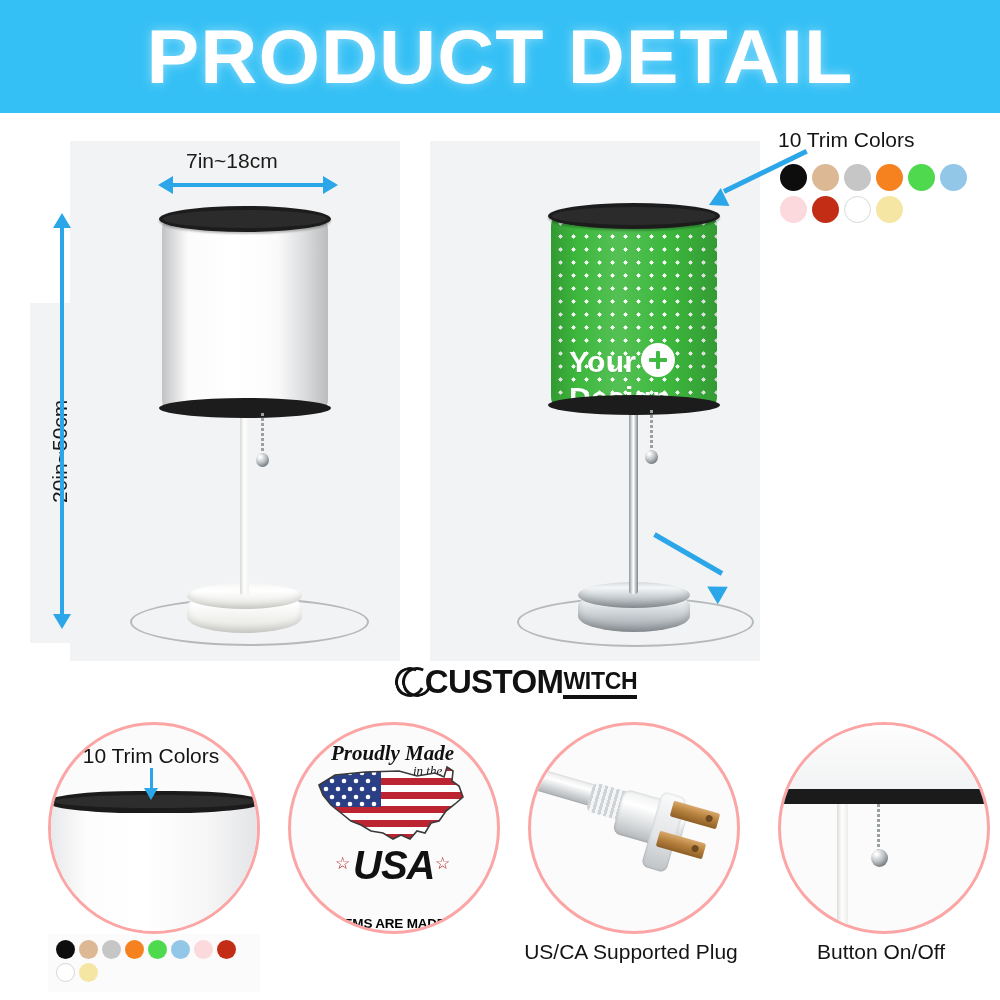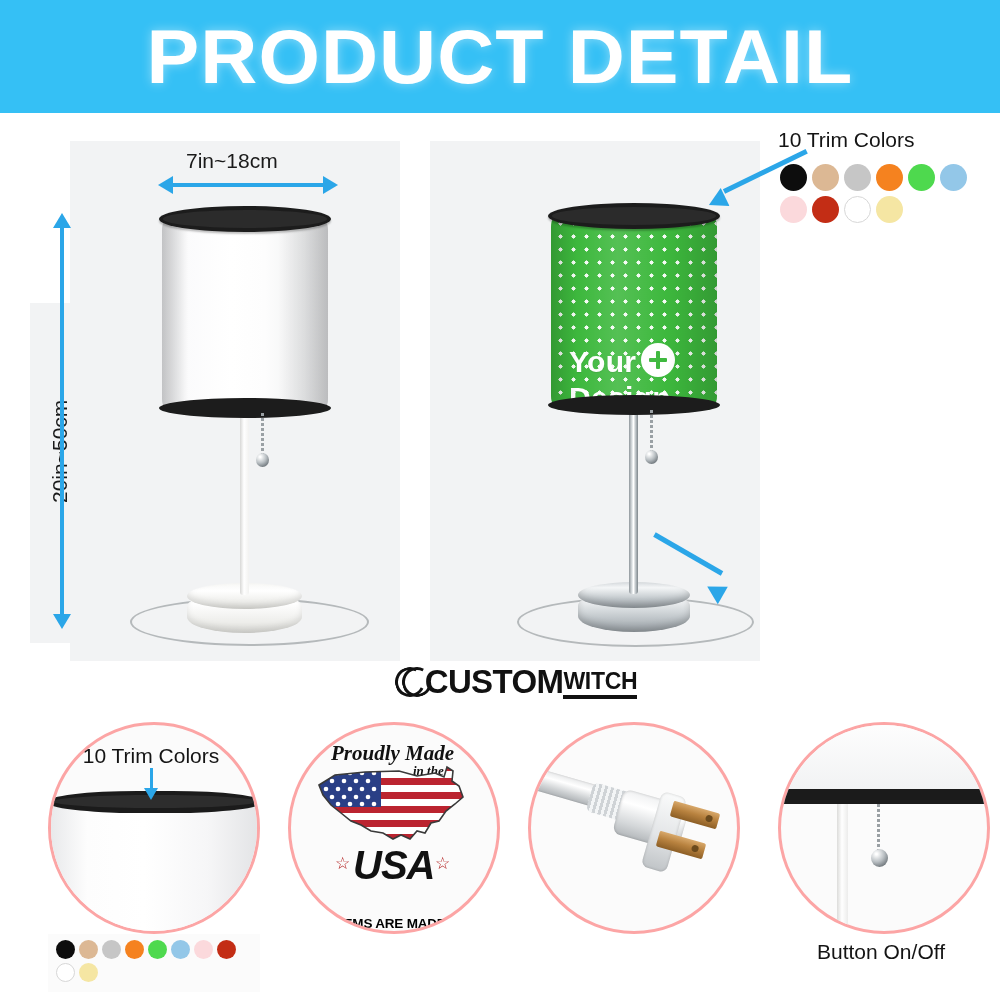--- a/index.html
+++ b/index.html
@@ -97,21 +97,21 @@
       border-bottom:4px solid #111;padding-bottom:1px;vertical-align:3px;}
 
   
   .feature{position:absolute;}
   .circle{position:absolute;border-radius:50%;border:3px solid #fca5a5;background:#fbfbfb;overflow:hidden;}
   .feature-label{position:absolute;font-size:21px;color:#141414;white-space:nowrap;text-align:center;}
 
   
   .usa-top{position:absolute;font-family:"Liberation Serif","DejaVu Serif",serif;font-weight:bold;
       font-style:italic;font-size:21px;color:#111;}
-  .usa-in{position:absolute;font-family:"Liberation Serif","DejaVu Serif",serif;font-weight:bold;
+  .usa-in{position:absolute;font-family:"Liberation Serif","DejaVu Serif",serif;font-weight:normal;
       font-style:italic;font-size:13px;color:#111;}
   .usa-big{position:absolute;font-size:40px;font-weight:bold;font-style:italic;color:#111;letter-spacing:-1px;}
   .usa-small{position:absolute;font-size:13.5px;font-weight:bold;color:#000000;letter-spacing:-.2px;margin-top:29px;}
   .usa-star{position:absolute;color:#b32020;font-size:17px;}
   .us-map{position:absolute;}
 
   
   .plug-cord{position:absolute;border-radius:7px;
       background:linear-gradient(180deg,#e8e9ea,#ffffff 30%,#cfd2d4 70%,#aeb2b5);
       box-shadow:inset 0 0 2px rgba(0,0,0,.2);}
@@ -343,20 +343,21 @@
     <div class="plug-grip" style="left:58px;top:62px;width:40px;height:30px;transform:rotate(16deg);"></div>
     <div class="plug-body" style="left:86px;top:72px;width:68px;height:46px;transform:rotate(16deg);"></div>
     <div class="plug-face" style="left:120px;top:68px;width:26px;height:78px;transform:rotate(16deg);"></div>
     <div class="plug-pin" style="left:140px;top:82px;width:48px;height:16px;transform:rotate(16deg);">
       <div class="hole"></div>
     </div>
     <div class="plug-pin" style="left:126px;top:112px;width:48px;height:16px;transform:rotate(16deg);">
       <div class="hole"></div>
     </div>
   </div>
+  <div class="feature-label" style="left:-25px;top:218px;width:256px;">US/CA Supported Plug</div>
 </div>
 
 <div class="feature" style="left:778px;top:722px;width:220px;height:268px;">
   <div class="circle" style="left:0;top:0;width:206px;height:206px;">
     <div class="bo-shade" style="left:-4px;top:-10px;width:214px;height:78px;border-radius:0 0 10px 10px;"></div>
     <div class="bo-trim" style="left:-6px;top:64px;width:218px;height:15px;"></div>
     <div class="bo-stem" style="left:56px;top:79px;width:11px;height:127px;"></div>
     <div class="pull-chain" style="left:96px;top:79px;height:48px;"></div>
     <div class="pull-ball" style="left:90px;top:124px;width:17px;height:18px;"></div>
   </div>

